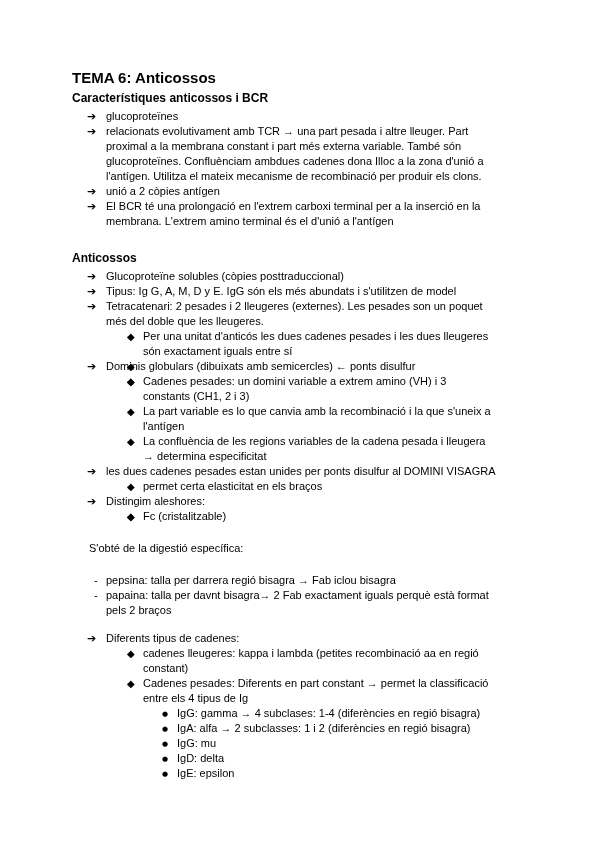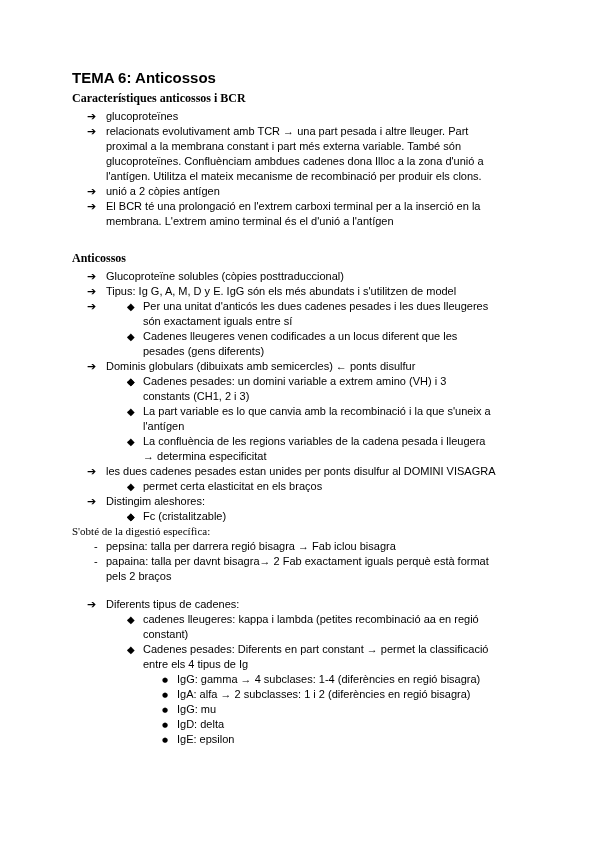--- a/index.html
+++ b/index.html
@@ -1,33 +1,33 @@
 <!DOCTYPE html>
 <html><head>
 <meta charset="utf-8">
 <style>
   html,body{margin:0;padding:0;background:#e8e8e8;}
   body{width:600px;height:848px;background:#ffffff;color:#000;
        font-family:"Liberation Sans","DejaVu Sans",sans-serif;}
   .page{box-sizing:border-box;width:600px;height:848px;background:#fff;
         padding:69px 104px 0 72px;overflow:hidden;}
   .title{font-size:15px;font-weight:bold;line-height:18px;margin:0 0 4px 0;}
-  .h2{font-size:12px;font-weight:bold;line-height:15px;margin:0 0 3px 0;font-family:Liberation Serif, serif;}
+  .h2{font-size:12px;font-weight:bold;line-height:15px;margin:0 0 3px 0;}
   .h2.sp{margin-top:22px;}
   .row{position:relative;font-size:11px;line-height:15px;margin:0;}
   .row .bl{position:absolute;top:0;font-family:"DejaVu Sans",sans-serif;}
   .l1{padding-left:34px;}
   .l1 .bl{left:15px;font-size:11px;}
   .l2{padding-left:71px;}
   .l2 .bl{left:55px;font-size:10px;}
   .l3{padding-left:105px;}
   .l3 .bl{left:90px;font-size:7px;line-height:15px;top:1px;}
   .dash{padding-left:34px;}
   .dash .bl{left:22px;font-size:11px;font-family:"Liberation Sans",sans-serif;}
-  .p{font-size:11px;line-height:15px;margin:0;font-family:Liberation Serif, serif;}
+  .p{font-size:11px;line-height:15px;margin:17px;}
   .gap{margin-top:13px;}
 </style>
 </head>
 <body>
 
 <div class="page">
 
   <div class="title">TEMA 6: Anticossos</div>
   <div class="h2">Característiques anticossos i BCR</div>
 
@@ -53,28 +53,28 @@
   <div class="row l1">
     <span class="bl">➔</span>
     <span class="tx">Glucoproteïne solubles (còpies posttraduccional)</span>
   </div>
   <div class="row l1">
     <span class="bl">➔</span>
     <span class="tx">Tipus: Ig G, A, M, D y E. IgG són els més abundats i s'utilitzen de model</span>
   </div>
   <div class="row l1">
     <span class="bl">➔</span>
+    <span class="tx">Tetracatenari: 2 pesades i 2 lleugeres (externes). Les pesades son un poquet més del doble que les lleugeres.</span>
   </div>
   <div class="row l2">
     <span class="bl">◆</span>
     <span class="tx">Per una unitat d'anticós les dues cadenes pesades i les dues lleugeres són exactament iguals entre sí</span>
   </div>
   <div class="row l2">
     <span class="bl">◆</span>
-    <span class="tx">Cadenes lleugeres venen codificades a un locus diferent que les pesades (gens diferents)</span>
   </div>
   <div class="row l1">
     <span class="bl">➔</span>
     <span class="tx">Dominis globulars (dibuixats amb semicercles) ← ponts disulfur</span>
   </div>
   <div class="row l2">
     <span class="bl">◆</span>
   </div>
   <div class="row l2">
     <span class="bl">◆</span>

